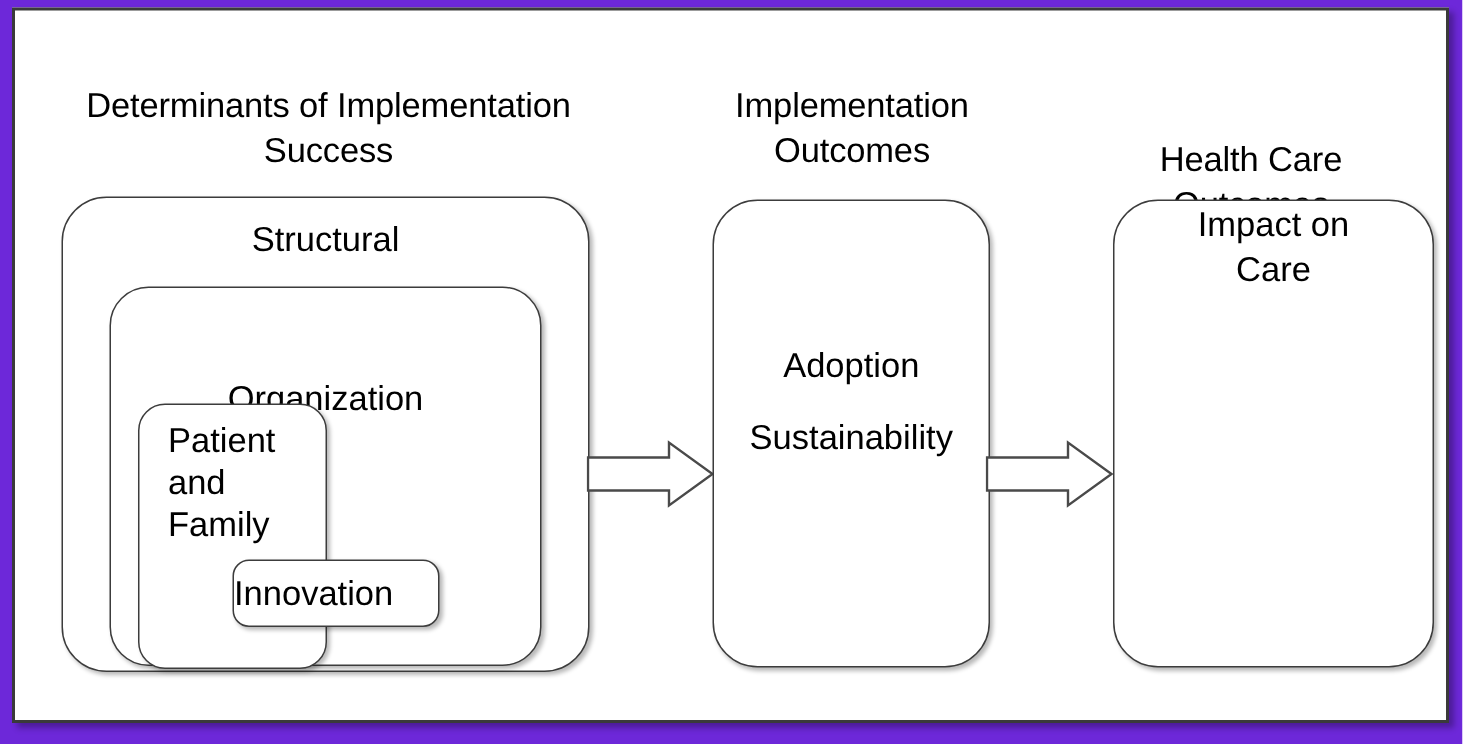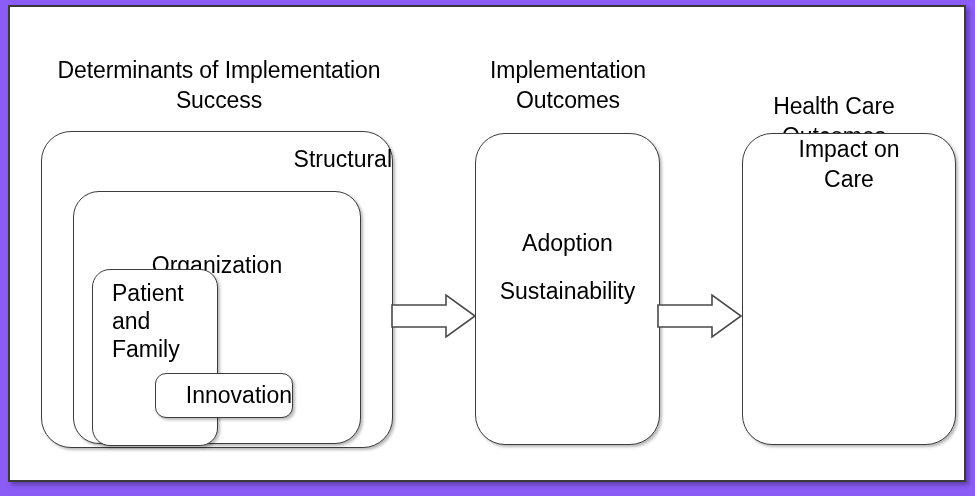--- a/index.html
+++ b/index.html
@@ -8,21 +8,21 @@
     padding: 0;
     background: #ffffff;
   }
   body {
     font-family: "Liberation Sans", sans-serif;
   }
   #canvas {
     position: relative;
     width: 975px;
     height: 496px;
-    background: #8b5cf6;
+    background: #6d28d9;
     overflow: hidden;
   }
 
   
   #outer-frame {
     position: absolute;
     left: 8px;
     top: 5px;
     width: 958px;
     height: 477px;
@@ -62,21 +62,21 @@
     white-space: pre-line;
   }
 
   
   #box-structural {
     left: 31px; top: 124px; width: 352px; height: 317px;
     border-radius: 30px;
   }
   #label-structural {
     left: 0; top: 13px; width: 100%;
-    text-align: right;
+    text-align: center;
   }
 
   
   #box-organization {
     left: 63px; top: 184px; width: 288px; height: 253px;
     border-radius: 26px;
   }
   #label-organization {
     left: 0; top: 12px; width: 100%;
     text-align: center;
@@ -105,21 +105,21 @@
   }
 
   
   #box-innovation {
     left: 145px; top: 366px; width: 138px; height: 45px;
     border-radius: 11px;
     z-index: 6;
   }
   #label-innovation {
     left: 0; top: 7px; width: 100%;
-    text-align: right;
+    text-align: left;
   }
 
   
   #box-implementation-outcomes {
     left: 465px; top: 126px; width: 185px; height: 312px;
     border-radius: 30px;
   }
   .io-line {
     position: absolute;
     left: 0; width: 100%;

